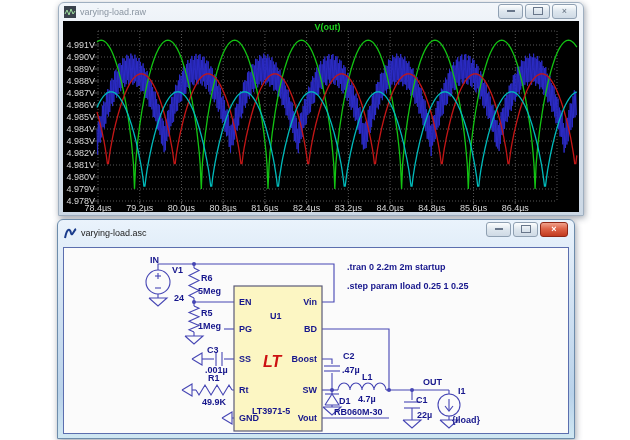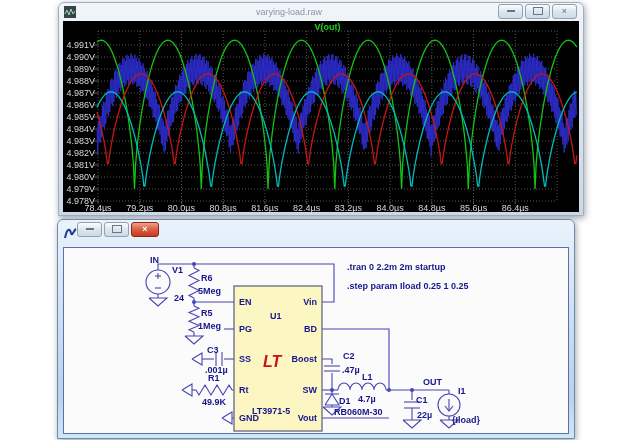--- a/index.html
+++ b/index.html
@@ -7,21 +7,21 @@
        font-family:"Liberation Sans","DejaVu Sans",sans-serif;}
   .window{position:absolute;border-radius:6px 6px 0 0;box-shadow:1px 2px 6px rgba(40,50,70,.45);}
   
   #win-plot{left:58px;top:2px;width:524px;height:212px;
     background:linear-gradient(#f2f6fa,#dbe4ee 45%,#ccd8e5);
     border:1px solid #9fafc0;}
   
   #win-sch{left:57px;top:219px;width:516px;height:218px;
     background:linear-gradient(#eaf3fc,#d0e1f2 40%,#b9d2ea 80%,#cfe7f2);
     border:1px solid #6d8cab;}
-  .titlebar{position:absolute;left:0;top:0;right:0;display:flex;align-items:center;text-align:center;}
+  .titlebar{position:absolute;left:0;top:0;right:0;display:flex;align-items:center;}
   #win-plot .titlebar{height:18px;}
   #win-sch .titlebar{height:26px;}
   .title-icon{margin-left:5px;flex:0 0 auto;}
   .title-text{font-size:9px;margin-left:4px;flex:1 1 auto;white-space:nowrap;}
   #win-plot .title-text{color:#8a95a1;}
   #win-sch .title-text{color:#1b1b1b;}
   .controls{display:flex;margin-right:6px;gap:2px;}
   #win-sch .controls{margin-top:-8px;}
   #win-plot .controls{margin-top:-2px;}
   .ctl{width:25px;height:15px;border:1px solid #8fa0b2;border-radius:3px;
@@ -149,20 +149,21 @@
         <polyline points="96.0,106.4 97.0,104.2 98.0,102.2 99.1,100.3 100.1,98.6 101.2,97.0 102.2,95.6 103.3,94.4 104.3,93.4 105.3,92.5 106.4,91.9 107.4,91.3 108.5,91.0 109.5,90.8 110.6,90.8 111.6,91.0 112.6,91.3 113.7,91.9 114.7,92.5 115.8,93.4 116.8,94.4 117.9,95.6 118.9,97.0 119.9,98.6 121.0,100.3 122.0,102.2 123.1,104.2 124.1,106.4 125.2,108.8 126.2,111.4 127.3,114.2 128.3,117.1 129.3,120.2 130.4,123.5 131.4,127.0 132.5,130.6 133.5,134.5 134.6,138.6 135.6,142.9 136.6,147.5 137.7,152.4 138.7,157.6 139.8,163.2 140.8,169.4 141.9,176.4 142.9,185.2 143.9,185.2 145.0,176.4 146.0,169.4 147.1,163.2 148.1,157.6 149.2,152.4 150.2,147.5 151.2,142.9 152.3,138.6 153.3,134.5 154.4,130.6 155.4,127.0 156.5,123.5 157.5,120.2 158.5,117.1 159.6,114.2 160.6,111.4 161.7,108.8 162.7,106.4 163.8,104.2 164.8,102.2 165.8,100.3 166.9,98.6 167.9,97.0 169.0,95.6 170.0,94.4 171.1,93.4 172.1,92.5 173.2,91.9 174.2,91.3 175.2,91.0 176.3,90.8 177.3,90.8 178.4,91.0 179.4,91.3 180.5,91.9 181.5,92.5 182.5,93.4 183.6,94.4 184.6,95.6 185.7,97.0 186.7,98.6 187.8,100.3 188.8,102.2 189.8,104.2 190.9,106.4 191.9,108.8 193.0,111.4 194.0,114.2 195.1,117.1 196.1,120.2 197.1,123.5 198.2,127.0 199.2,130.6 200.3,134.5 201.3,138.6 202.4,142.9 203.4,147.5 204.4,152.4 205.5,157.6 206.5,163.2 207.6,169.4 208.6,176.4 209.7,185.2 210.7,185.2 211.7,176.4 212.8,169.4 213.8,163.2 214.9,157.6 215.9,152.4 217.0,147.5 218.0,142.9 219.1,138.6 220.1,134.5 221.1,130.6 222.2,127.0 223.2,123.5 224.3,120.2 225.3,117.1 226.4,114.2 227.4,111.4 228.4,108.8 229.5,106.4 230.5,104.2 231.6,102.2 232.6,100.3 233.7,98.6 234.7,97.0 235.7,95.6 236.8,94.4 237.8,93.4 238.9,92.5 239.9,91.9 241.0,91.3 242.0,91.0 243.0,90.8 244.1,90.8 245.1,91.0 246.2,91.3 247.2,91.9 248.3,92.5 249.3,93.4 250.3,94.4 251.4,95.6 252.4,97.0 253.5,98.6 254.5,100.3 255.6,102.2 256.6,104.2 257.6,106.4 258.7,108.8 259.7,111.4 260.8,114.2 261.8,117.1 262.9,120.2 263.9,123.5 265.0,127.0 266.0,130.6 267.0,134.5 268.1,138.6 269.1,142.9 270.2,147.5 271.2,152.4 272.3,157.6 273.3,163.2 274.3,169.4 275.4,176.4 276.4,185.2 277.5,185.2 278.5,176.4 279.6,169.4 280.6,163.2 281.6,157.6 282.7,152.4 283.7,147.5 284.8,142.9 285.8,138.6 286.9,134.5 287.9,130.6 288.9,127.0 290.0,123.5 291.0,120.2 292.1,117.1 293.1,114.2 294.2,111.4 295.2,108.8 296.2,106.4 297.3,104.2 298.3,102.2 299.4,100.3 300.4,98.6 301.5,97.0 302.5,95.6 303.5,94.4 304.6,93.4 305.6,92.5 306.7,91.9 307.7,91.3 308.8,91.0 309.8,90.8 310.9,90.8 311.9,91.0 312.9,91.3 314.0,91.9 315.0,92.5 316.1,93.4 317.1,94.4 318.2,95.6 319.2,97.0 320.2,98.6 321.3,100.3 322.3,102.2 323.4,104.2 324.4,106.4 325.5,108.8 326.5,111.4 327.5,114.2 328.6,117.1 329.6,120.2 330.7,123.5 331.7,127.0 332.8,130.6 333.8,134.5 334.8,138.6 335.9,142.9 336.9,147.5 338.0,152.4 339.0,157.6 340.1,163.2 341.1,169.4 342.1,176.4 343.2,185.2 344.2,185.2 345.3,176.4 346.3,169.4 347.4,163.2 348.4,157.6 349.4,152.4 350.5,147.5 351.5,142.9 352.6,138.6 353.6,134.5 354.7,130.6 355.7,127.0 356.8,123.5 357.8,120.2 358.8,117.1 359.9,114.2 360.9,111.4 362.0,108.8 363.0,106.4 364.1,104.2 365.1,102.2 366.1,100.3 367.2,98.6 368.2,97.0 369.3,95.6 370.3,94.4 371.4,93.4 372.4,92.5 373.4,91.9 374.5,91.3 375.5,91.0 376.6,90.8 377.6,90.8 378.7,91.0 379.7,91.3 380.7,91.9 381.8,92.5 382.8,93.4 383.9,94.4 384.9,95.6 386.0,97.0 387.0,98.6 388.0,100.3 389.1,102.2 390.1,104.2 391.2,106.4 392.2,108.8 393.3,111.4 394.3,114.2 395.3,117.1 396.4,120.2 397.4,123.5 398.5,127.0 399.5,130.6 400.6,134.5 401.6,138.6 402.7,142.9 403.7,147.5 404.7,152.4 405.8,157.6 406.8,163.2 407.9,169.4 408.9,176.4 410.0,185.2 411.0,185.2 412.0,176.4 413.1,169.4 414.1,163.2 415.2,157.6 416.2,152.4 417.3,147.5 418.3,142.9 419.3,138.6 420.4,134.5 421.4,130.6 422.5,127.0 423.5,123.5 424.6,120.2 425.6,117.1 426.6,114.2 427.7,111.4 428.7,108.8 429.8,106.4 430.8,104.2 431.9,102.2 432.9,100.3 433.9,98.6 435.0,97.0 436.0,95.6 437.1,94.4 438.1,93.4 439.2,92.5 440.2,91.9 441.2,91.3 442.3,91.0 443.3,90.8 444.4,90.8 445.4,91.0 446.5,91.3 447.5,91.9 448.6,92.5 449.6,93.4 450.6,94.4 451.7,95.6 452.7,97.0 453.8,98.6 454.8,100.3 455.9,102.2 456.9,104.2 457.9,106.4 459.0,108.8 460.0,111.4 461.1,114.2 462.1,117.1 463.2,120.2 464.2,123.5 465.2,127.0 466.3,130.6 467.3,134.5 468.4,138.6 469.4,142.9 470.5,147.5 471.5,152.4 472.5,157.6 473.6,163.2 474.6,169.4 475.7,176.4 476.7,185.2 477.8,185.2 478.8,176.4 479.8,169.4 480.9,163.2 481.9,157.6 483.0,152.4 484.0,147.5 485.1,142.9 486.1,138.6 487.1,134.5 488.2,130.6 489.2,127.0 490.3,123.5 491.3,120.2 492.4,117.1 493.4,114.2 494.5,111.4 495.5,108.8 496.5,106.4 497.6,104.2 498.6,102.2 499.7,100.3 500.7,98.6 501.8,97.0 502.8,95.6 503.8,94.4 504.9,93.4 505.9,92.5 507.0,91.9 508.0,91.3 509.1,91.0 510.1,90.8 511.1,90.8 512.2,91.0 513.2,91.3 514.3,91.9 515.3,92.5 516.4,93.4 517.4,94.4 518.4,95.6 519.5,97.0 520.5,98.6 521.6,100.3 522.6,102.2 523.7,104.2 524.7,106.4 525.7,108.8 526.8,111.4 527.8,114.2 528.9,117.1 529.9,120.2 531.0,123.5 532.0,127.0 533.0,130.6 534.1,134.5 535.1,138.6 536.2,142.9 537.2,147.5 538.3,152.4 539.3,157.6 540.4,163.2 541.4,169.4 542.4,176.4 543.5,185.2 544.5,185.2 545.6,176.4 546.6,169.4 547.7,163.2 548.7,157.6 549.7,152.4 550.8,147.5 551.8,142.9 552.9,138.6 553.9,134.5 555.0,130.6 556.0,127.0 557.0,123.5 558.1,120.2 559.1,117.1 560.2,114.2 561.2,111.4 562.3,108.8 563.3,106.4 564.3,104.2 565.4,102.2 566.4,100.3 567.5,98.6 568.5,97.0 569.6,95.6 570.6,94.4 571.6,93.4 572.7,92.5 573.7,91.9 574.8,91.3 575.8,91.0" fill="none" stroke="#00bbbb" stroke-width="1.3"></polyline>
       </svg>
   </div>
 </div>
 
 <div class="window" id="win-sch">
   <div class="titlebar">
     <svg class="title-icon" width="14" height="14">
       <path d="M2,12 C4,2 7,2 8,7 C9,11 11,4 13,3" fill="none" stroke="#1a3c8c" stroke-width="2"></path>
     </svg>
+    <span class="title-text">varying-load.asc</span>
     <div class="controls">
       <div class="ctl">
           <span class="bar"></span>
         </div>
       <div class="ctl">
           <span class="box"></span>
         </div>
       <div class="ctl ctl-close-red">
           <span>×</span>
         </div>

